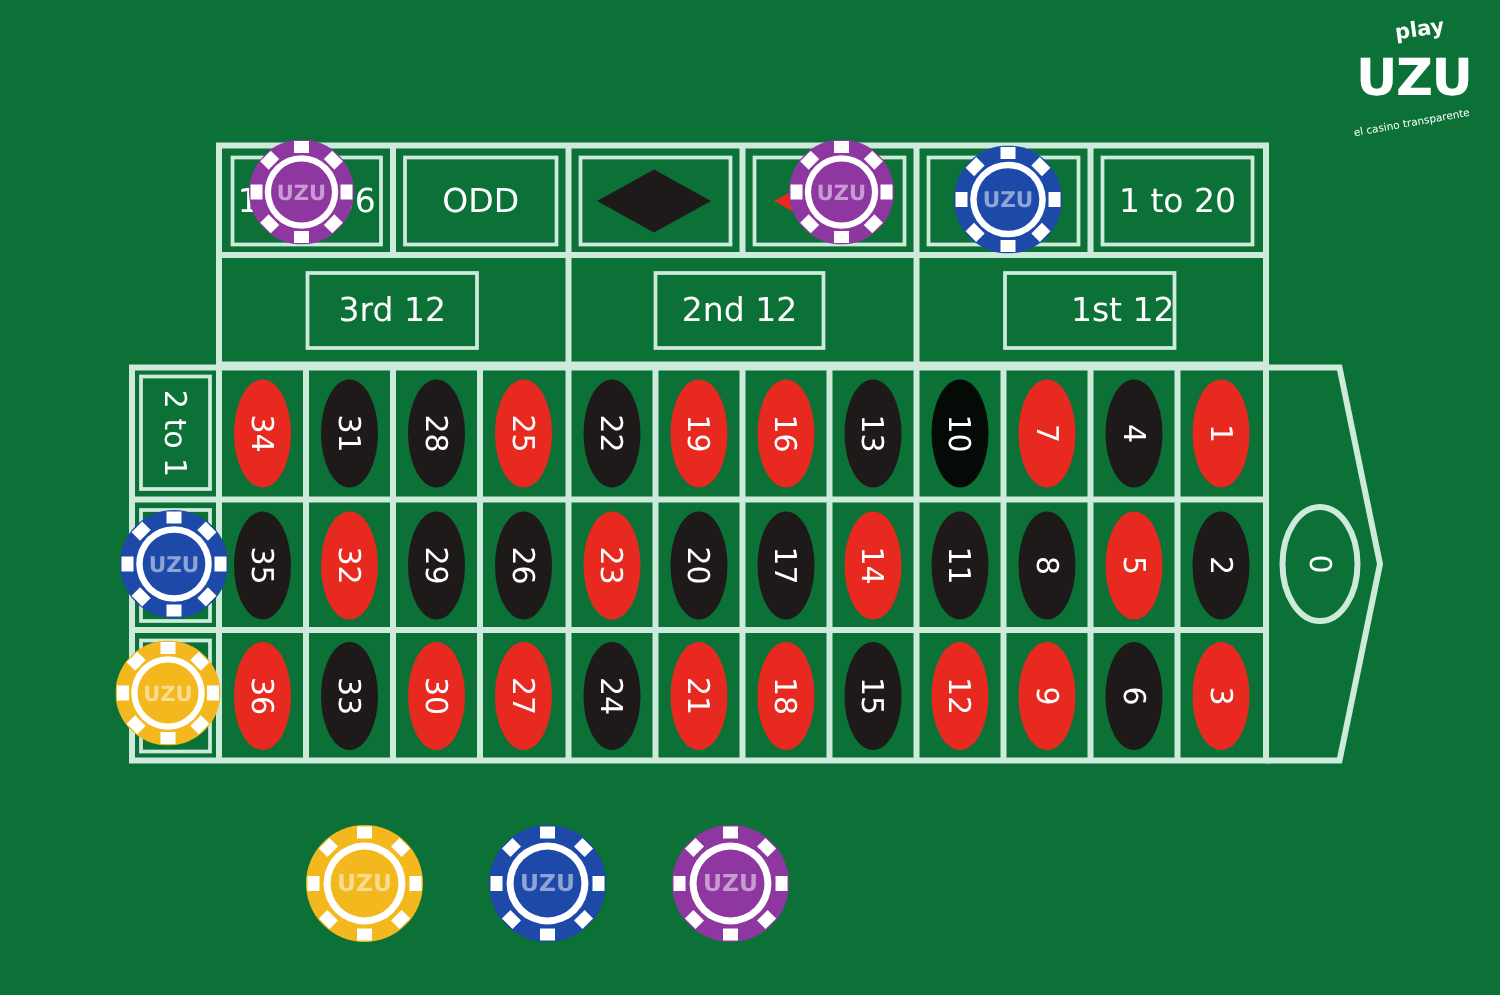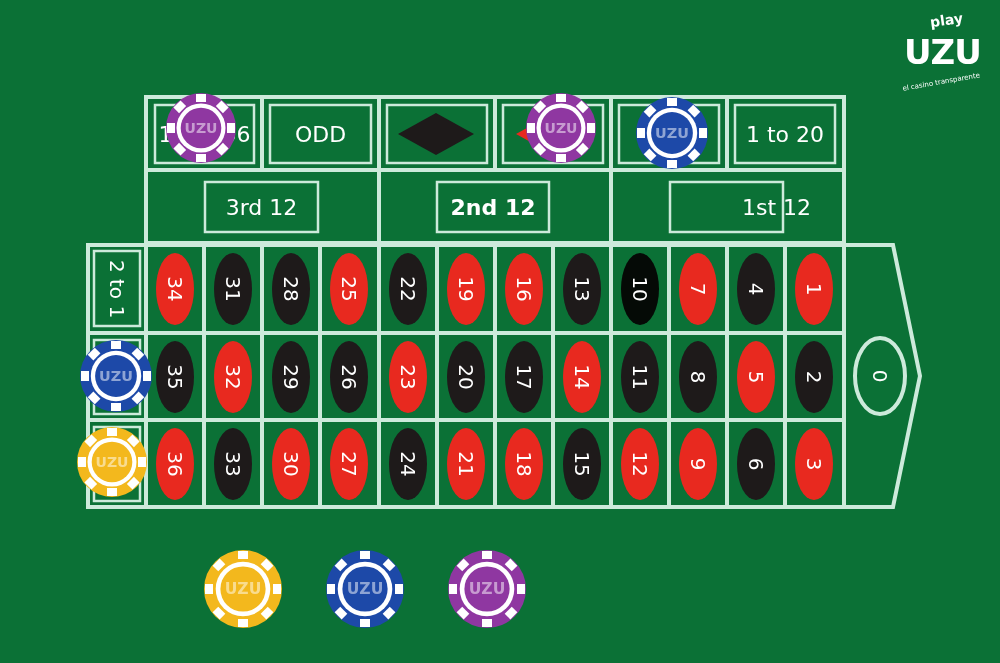--- a/index.html
+++ b/index.html
@@ -72,22 +72,22 @@
 </svg>
 
 <div class="lbl" style="left:155px;top:105px;width:99px;height:58px;">19 to 36</div>
 <div class="lbl" style="left:270px;top:105px;width:101px;height:58px;">ODD</div>
 <div class="abs" style="left:387px;top:105px;width:100px;height:58px;"></div>
 <div class="abs" style="left:503px;top:105px;width:100px;height:58px;"></div>
 <div class="abs" style="left:619px;top:105px;width:100px;height:58px;"></div>
 <div class="lbl" style="left:735px;top:105px;width:100px;height:58px;">1 to 20</div>
 
 <div class="lbl" style="left:205px;top:182px;width:113px;height:50px;">3rd 12</div>
-<div class="lbl" style="left:437px;top:182px;width:112px;height:50px;font-weight:bold;">2nd 12</div>
-<div class="lbl" style="left:678px;top:182px;width:113px;height:50px;padding-left:42px;">1st 12</div>
+<div class="lbl" style="left:437px;top:182px;width:112px;height:50px;">2nd 12</div>
+<div class="lbl" style="left:650px;top:182px;width:113px;height:50px;padding-left:42px;">1st 12</div>
 
 <div class="lbl" style="left:94px;top:251px;width:46px;height:75px;font-size:20px;">
   <span style="transform:rotate(90deg);white-space:nowrap;display:inline-block;">2 to 1</span>
 </div>
 <div class="abs" style="left:94px;top:340px;width:46px;height:74px;"></div>
 <div class="abs" style="left:94px;top:427px;width:46px;height:74px;"></div>
 
 <div id="grid">
     <div class="cell-num red" style="left: 156px; top: 253px;">
       <span>34</span>

